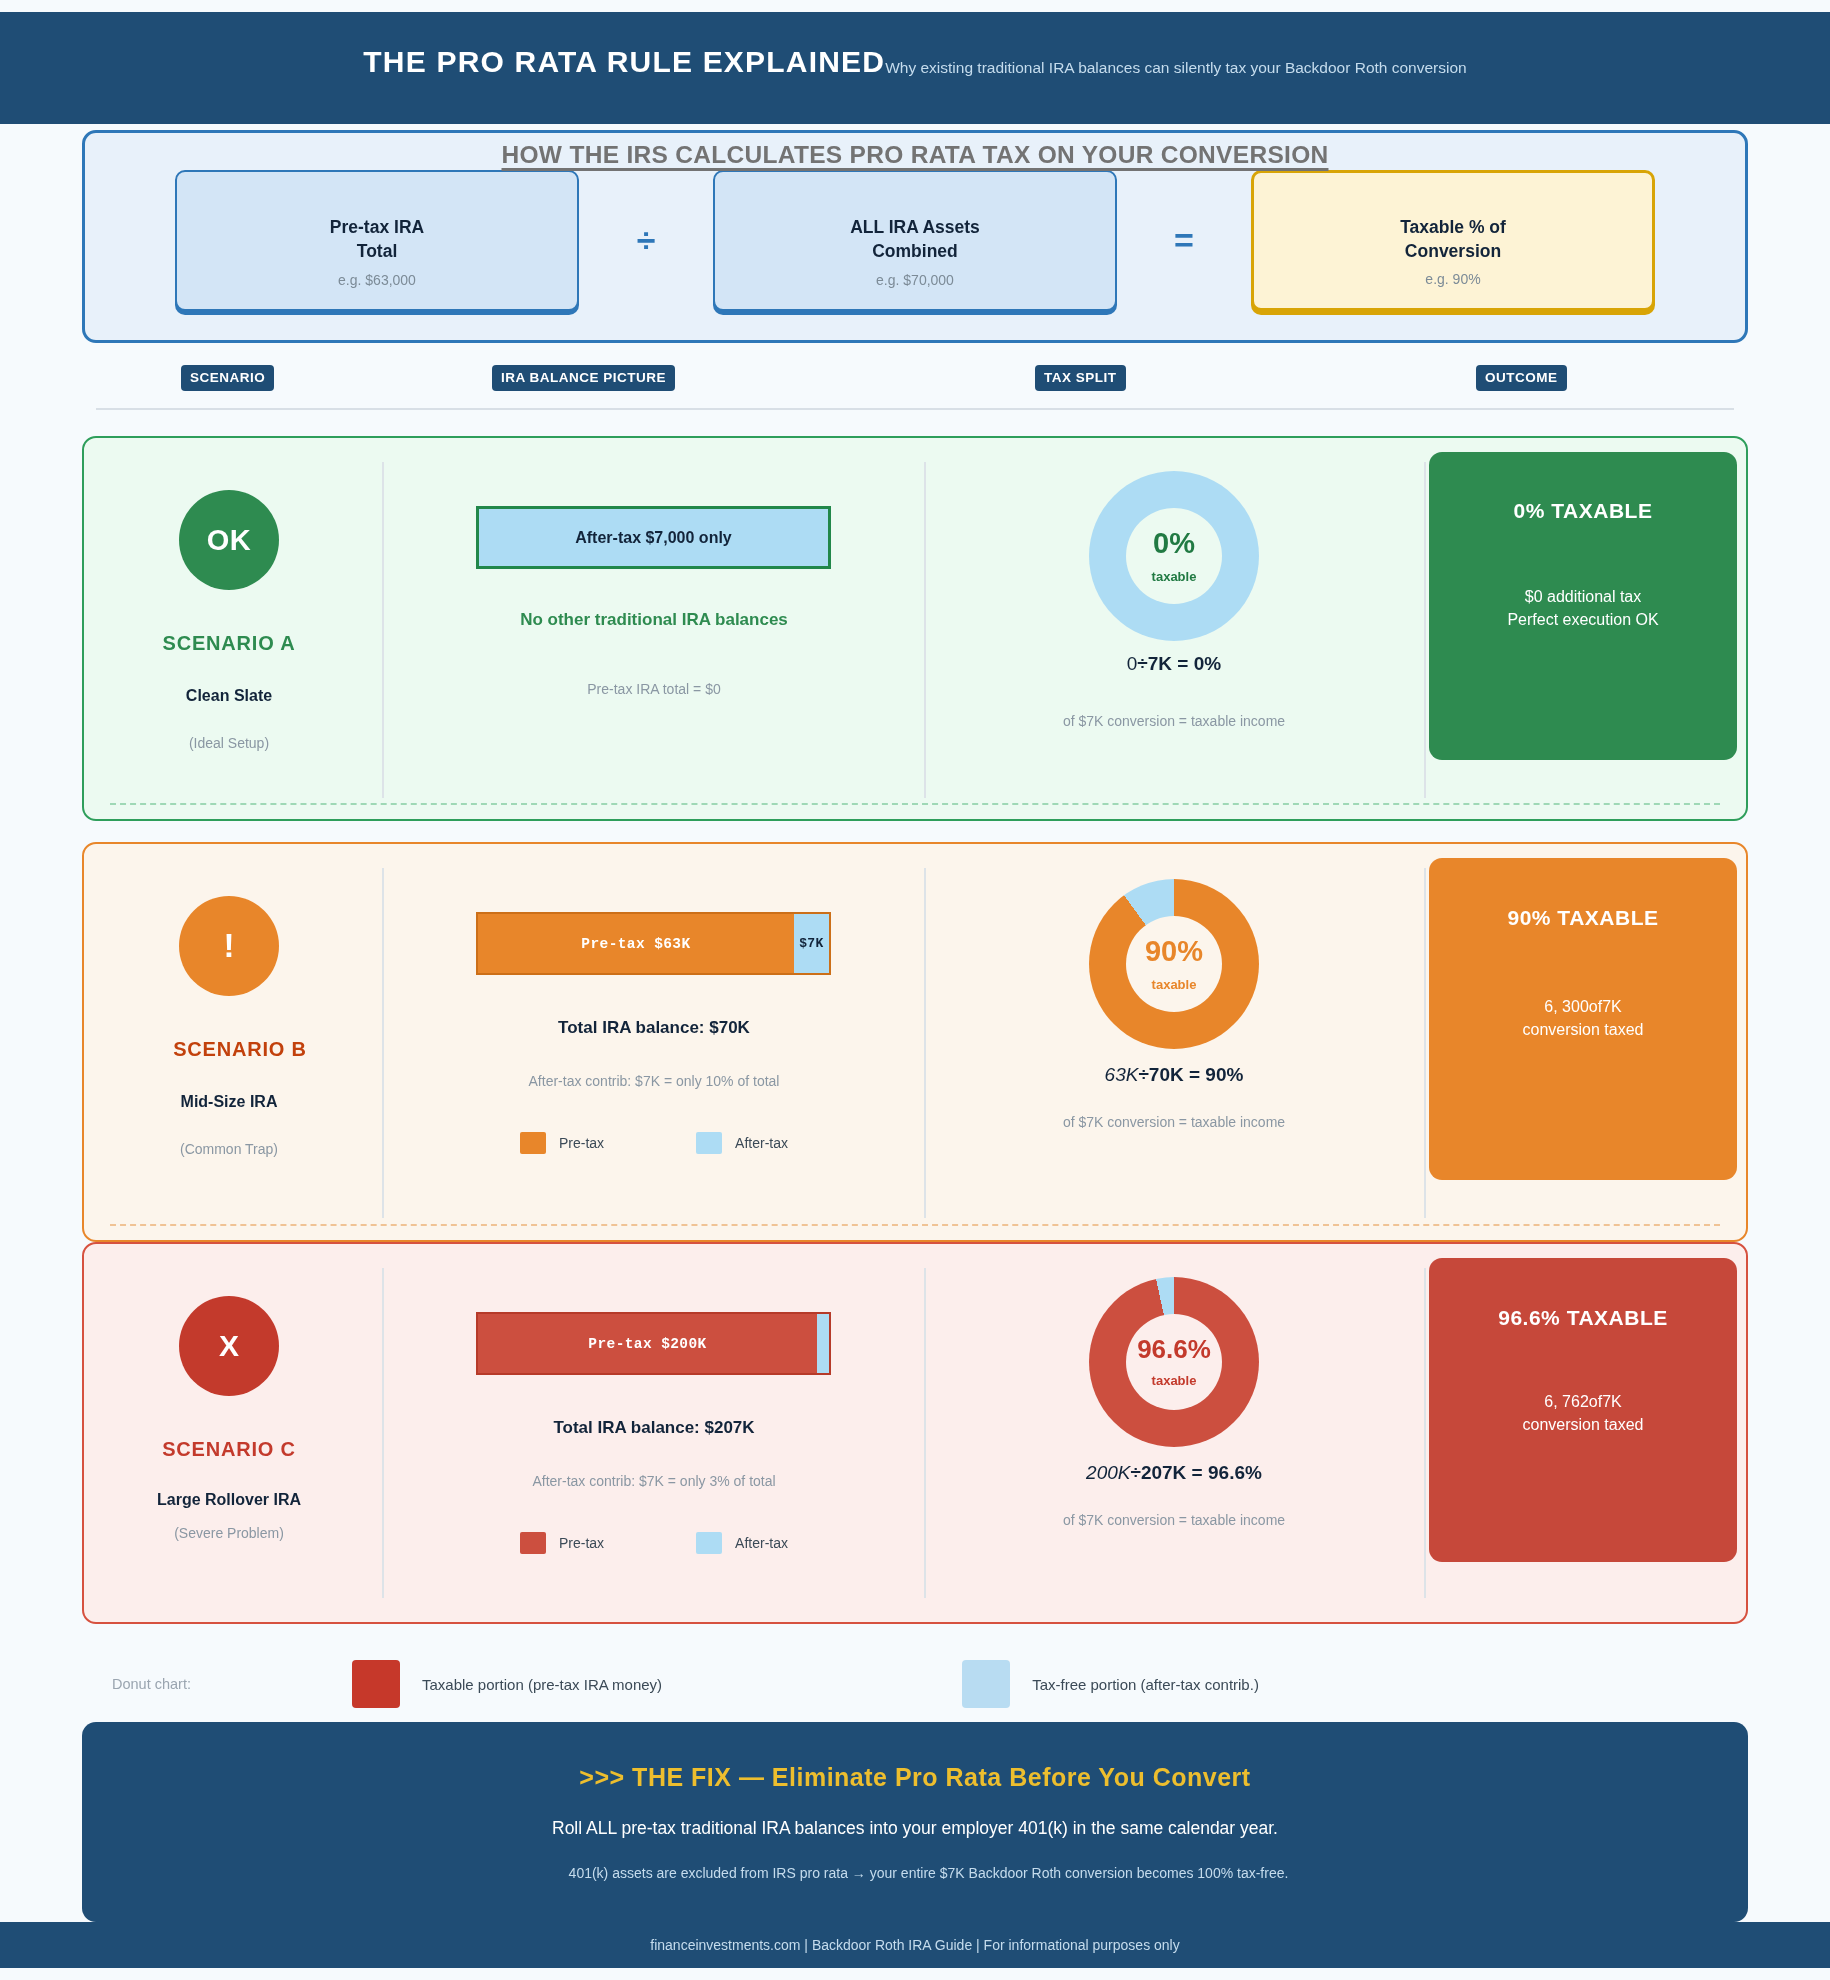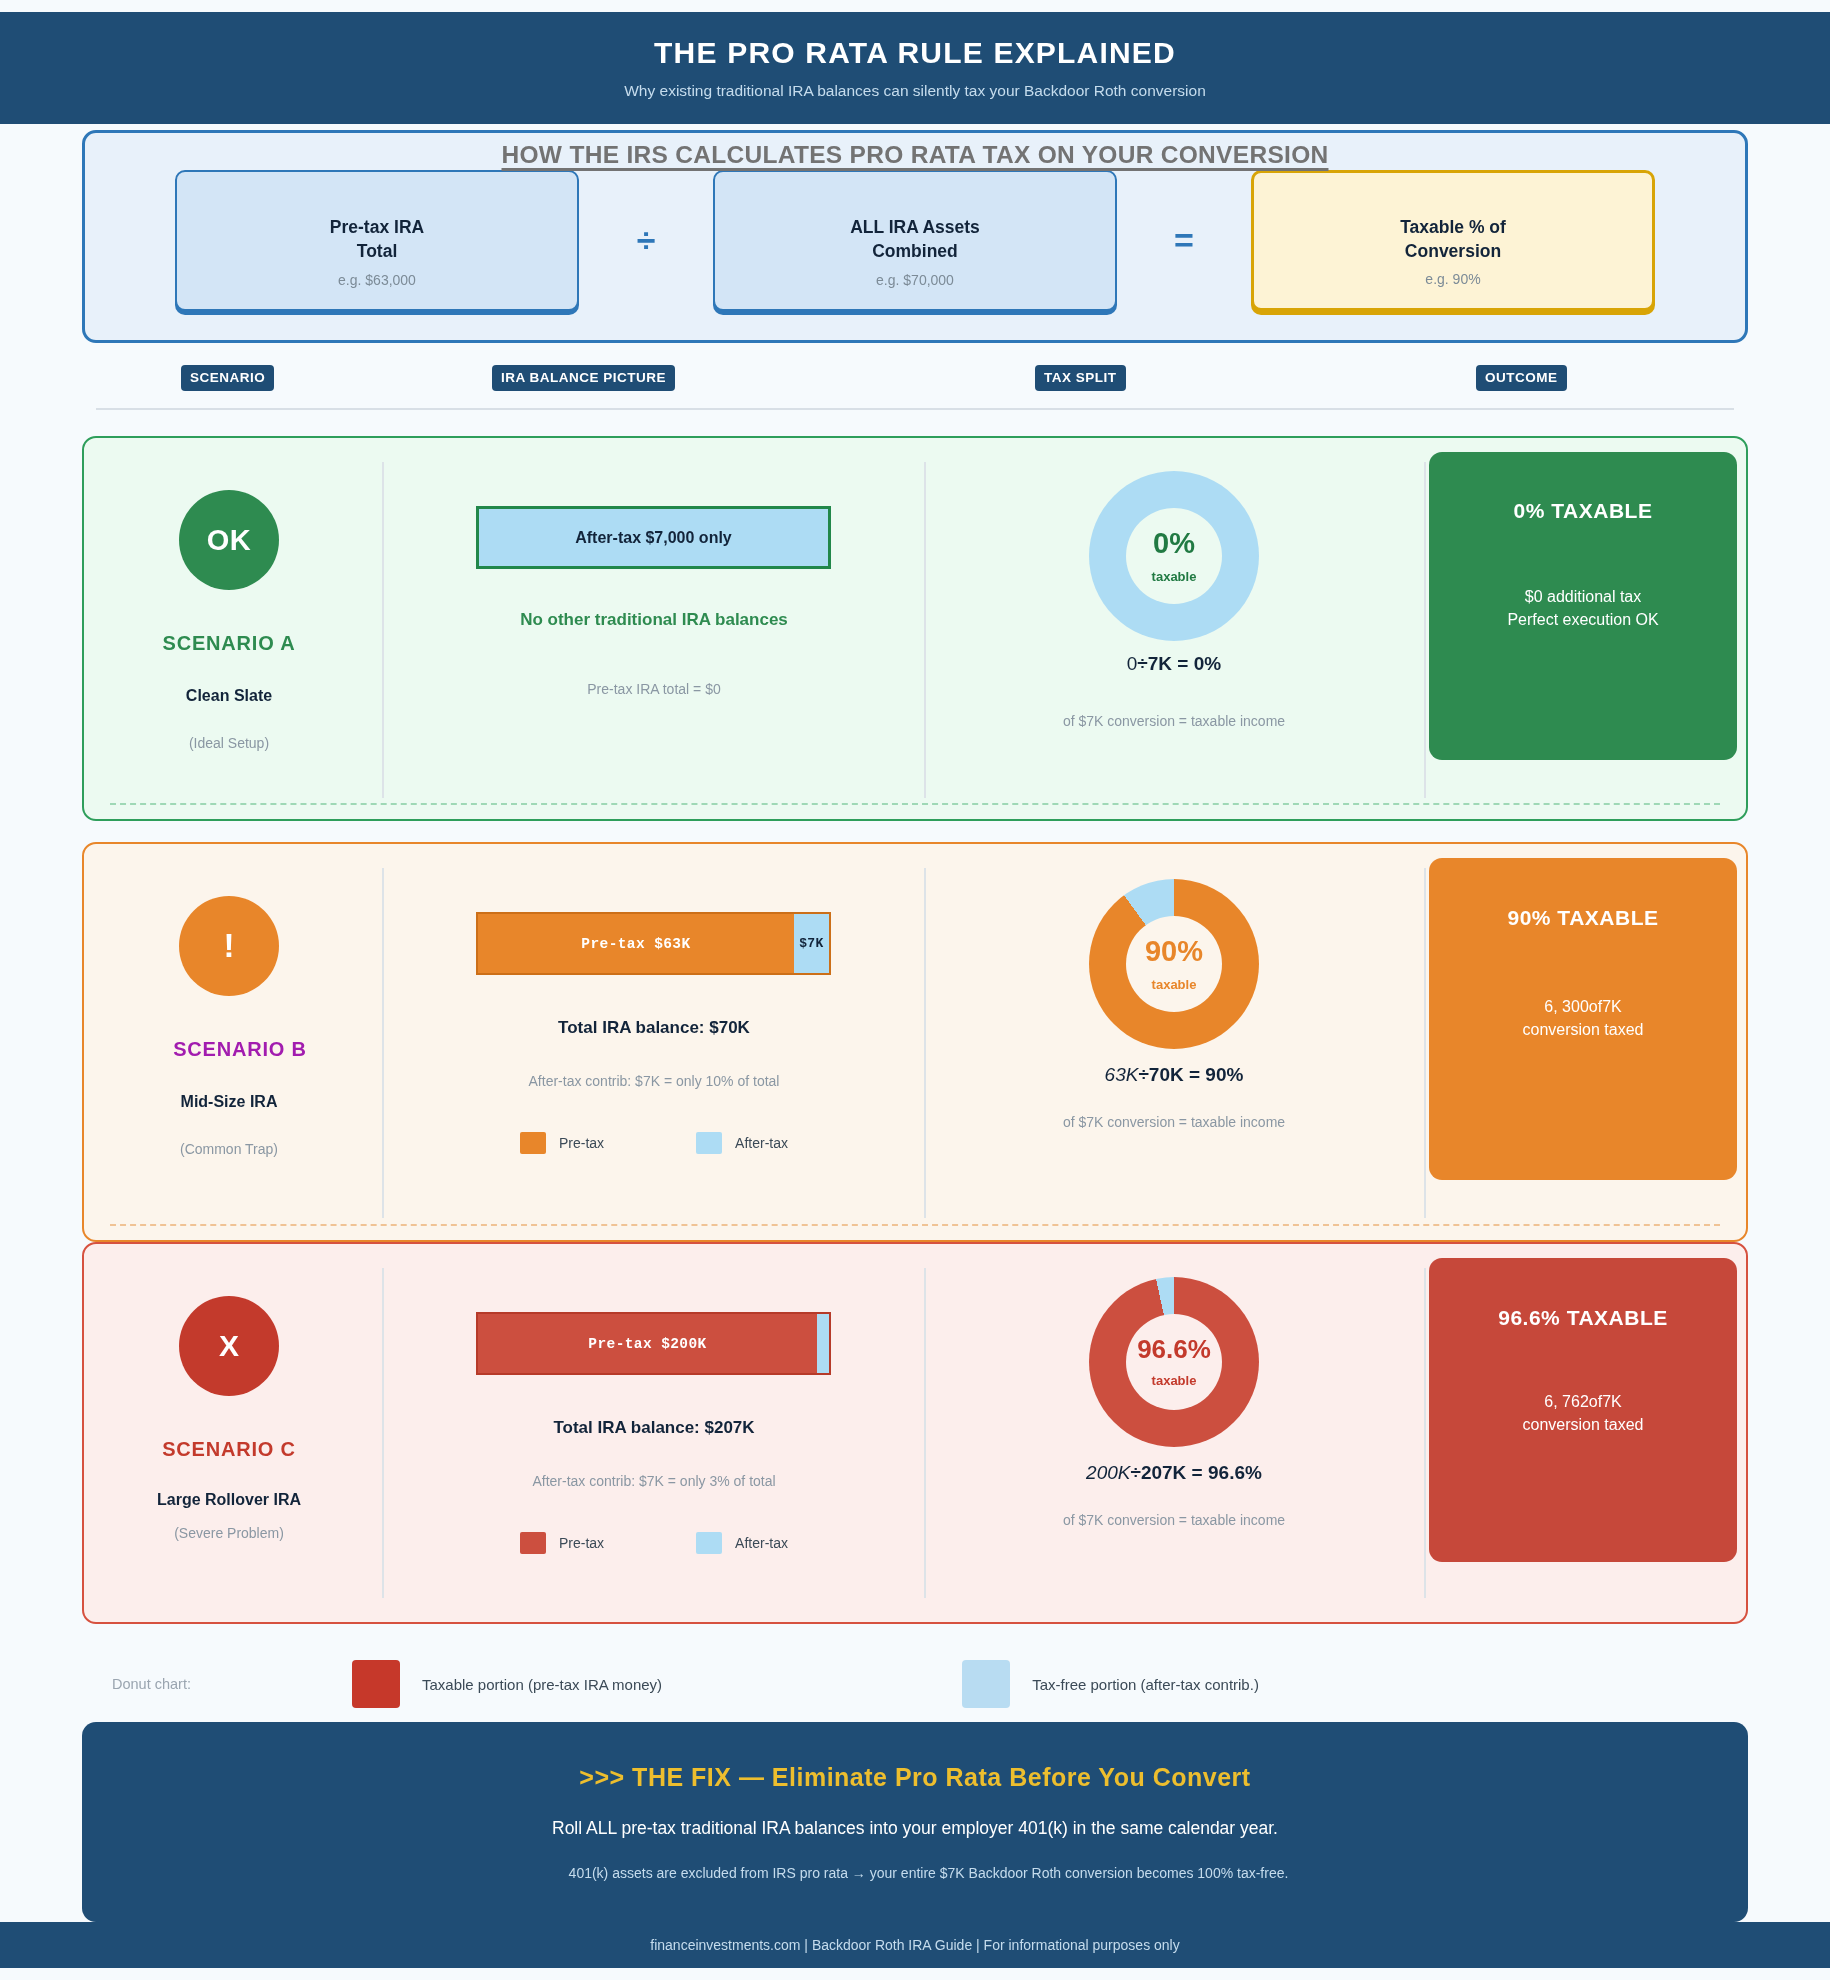--- a/index.html
+++ b/index.html
@@ -13,21 +13,21 @@
     position: relative;
     width: 1830px; height: 1980px;
     background: #f6fafd;
   }
 
   
   .header {
     position: absolute; left: 0; top: 12px;
     width: 1830px; height: 112px;
     background: #1f4d75;
-    display: flex; flex-direction: column;
+    display: flex; 
     align-items: center; justify-content: center;
   }
   .header-title {
     color: #ffffff; font-size: 30px; font-weight: bold;
     letter-spacing: 1.2px; margin-bottom: 12px;
   }
   .header-sub {
     color: #c5dced; font-size: 15.5px; font-weight: normal;
   }
 
@@ -139,21 +139,21 @@
     color: #fff; font-weight: bold;
   }
   .badge-green { background: #2e8b50; }
   .badge-orange { background: #e8862a; }
   .badge-red   { background: #c33a2c; }
   .badge-text-ok { font-size: 29px; letter-spacing: .5px; }
   .badge-text-x  { font-size: 30px; }
   .badge-text-bang { font-size: 33px; }
   .sc-name { font-size: 20px; font-weight: bold; letter-spacing: .8px; }
   .sc-name.green  { color: #2e8b50; }
-  .sc-name.orange { color: #a21caf; margin-left: 22px; }
+  .sc-name.orange { color: #c2410c; margin-left: 22px; }
   .sc-name.red    { color: #c33a2c; }
   .sc-label { font-size: 16px; font-weight: bold; color: #12243a; }
   .sc-note  { font-size: 14px; color: #8a97a3; }
 
   
   .col-pic {
     position: absolute; top: 0;
     left: 300px; width: 540px; height: 100%;
   }
   .bar-outer {

